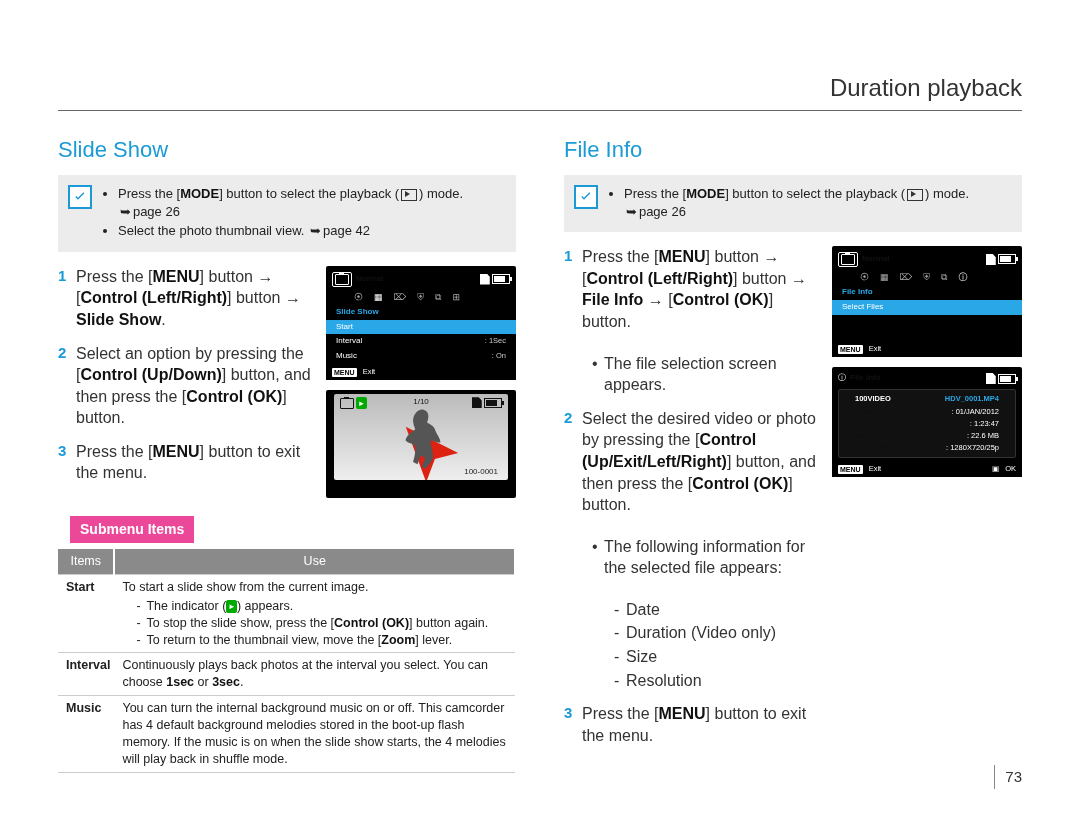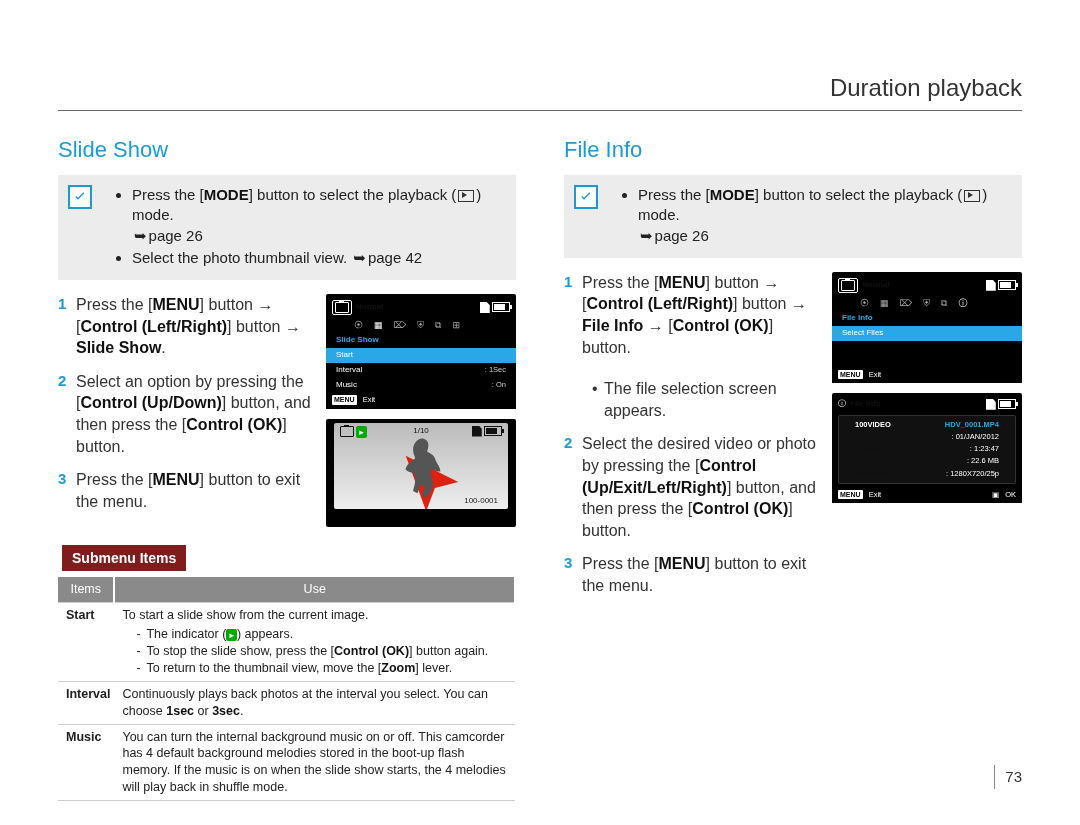--- a/index.html
+++ b/index.html
@@ -5,21 +5,21 @@
   html,body{margin:0;padding:0;background:#fff;font-family:Arial,Helvetica,sans-serif;color:#222;font-size:13px;line-height:1.35}
   .page{width:1080px;height:825px;box-sizing:border-box;padding:0 0 0 0;position:relative}
   .header{border-bottom:1px solid #666;margin:0 58px;padding-top:72px}
   .header-title{text-align:right;font-size:24px;font-weight:400;color:#333;padding-bottom:6px}
   .cols{display:flex;margin:0 58px}
   .col{flex:1;padding:18px 0 0 0}
   .col.left{padding-right:24px}
   .col.right{padding-left:24px}
   h2.section{color:#1b9ad6;font-weight:400;font-size:22px;margin:6px 0 10px 0}
   .intro{color:#333;font-size:14px;margin-bottom:14px}
-  .note-box{background:#ececec;display:flex;padding:10px 12px 10px 10px;font-size:15px;color:#222;gap:24px;margin-bottom:14px}
+  .note-box{background:#ececec;display:flex;padding:10px 12px 10px 10px;font-size:13px;color:#222;gap:10px;margin-bottom:14px}
   .note-icon{width:24px;height:24px;flex:none;border:2px solid #1b9ad6;box-sizing:border-box;display:flex;align-items:center;justify-content:center;color:#1b9ad6;font-weight:bold;background:#fff}
   .note-icon svg{width:16px;height:16px;fill:#1b9ad6}
   .note-lines ul{margin:0;padding-left:16px}
   .note-lines li{margin-bottom:2px}
   .play-icon{display:inline-block;width:14px;height:10px;border:1px solid #333;vertical-align:middle;position:relative;margin:0 2px}
   .play-icon::after{content:'';position:absolute;left:3px;top:1px;border-left:5px solid #333;border-top:3px solid transparent;border-bottom:3px solid transparent}
   .arrow{display:inline-block;padding:0 2px}
   .steps{display:flex;gap:10px;align-items:flex-start}
   .steps-text{flex:1}
   ol.steps-ol{list-style:none;margin:0;padding:0;counter-reset:st}
@@ -33,36 +33,36 @@
   .screens{display:flex;flex-direction:column;gap:10px;width:190px;flex:none}
   .lcd{background:#000;color:#fff;font-size:8px;border-radius:2px;padding:4px 0 0 0;width:190px;box-sizing:border-box}
   .lcd .topbar{display:flex;justify-content:space-between;align-items:center;padding:2px 6px 2px 6px;font-size:8px}
   .lcd .topbar .left-ic{display:flex;gap:4px;align-items:center}
   .lcd .iconrow{display:flex;gap:11px;padding:2px 8px 2px 28px;font-size:9px;color:#aaa}
   .lcd .iconrow span.on{color:#fff}
   .lcd .menu-blue{color:#2aa7e6;font-weight:bold;padding:2px 10px 2px 10px;font-size:8px}
   .lcd .menu-sel{background:#2aa7e6;color:#fff;padding:2px 10px;font-size:8px}
   .lcd .menu-row{padding:2px 10px;display:flex;justify-content:space-between;font-size:8px;color:#fff}
   .lcd .menu-row .val{color:#ccc;font-size:7.5px}
-  .lcd .ftr{background:#000;padding:3px 6px;display:flex;gap:6px;align-items:flex-start;font-size:7.5px}
+  .lcd .ftr{background:#000;padding:3px 6px;display:flex;gap:6px;align-items:flex-end;font-size:7.5px}
   .lcd .ftr .btn{background:#fff;color:#000;padding:0 2px;border-radius:1px;font-weight:bold;font-size:7px}
   .lcd-photo .body{height:86px;background:linear-gradient(#bbb,#eee);position:relative;margin:0 4px 2px 4px;border-radius:2px;overflow:hidden}
   .lcd-photo .body svg{position:absolute;left:55px;top:8px;width:70px;height:72px;fill:#555}
   .lcd-photo .cursor{position:absolute;left:8px;top:18px}
   .lcd-photo .topbar{position:absolute;left:0;right:0;top:0;padding:3px 6px;color:#111;font-size:8px}
   .lcd-photo .bottom{position:absolute;right:10px;bottom:2px;font-size:8px;color:#222}
   .lcd-photo{background:#000;width:190px;height:108px;box-sizing:border-box;border-radius:2px;padding:4px;position:relative}
   .batt{display:inline-block;width:16px;height:8px;border:1px solid currentColor;position:relative;vertical-align:middle}
   .batt::after{content:'';position:absolute;right:-3px;top:2px;width:2px;height:4px;background:currentColor}
   .batt .fill{position:absolute;left:1px;top:1px;bottom:1px;width:11px;background:currentColor}
   .sd{display:inline-block;width:10px;height:11px;background:currentColor;clip-path:polygon(0 0,70% 0,100% 30%,100% 100%,0 100%);vertical-align:middle}
   .camic{display:inline-block;width:12px;height:9px;border:1px solid currentColor;position:relative;vertical-align:middle;border-radius:1px}
   .camic::before{content:'';position:absolute;left:3px;top:-2px;width:5px;height:2px;background:currentColor}
   
-  h3.sub{background:#7f1d1d;color:#fff;display:inline-block;padding:4px 10px;font-weight:600;font-size:14px;margin:18px 0 6px 4px}
+  h3.sub{background:#ec4899;color:#fff;display:inline-block;padding:4px 10px;font-weight:600;font-size:14px;margin:18px 0 6px 12px}
   table.submenu{border-collapse:collapse;width:100%;font-size:12.5px}
   table.submenu th{background:#8a8a8a;color:#fff;font-weight:400;padding:4px 8px;text-align:center;border-right:2px solid #fff}
   table.submenu td{padding:4px 8px;border-top:1px solid #ccc;vertical-align:top}
   table.submenu td:first-child{font-weight:bold;white-space:nowrap;text-align:left;padding-right:4px}
   table.submenu tr:last-child td{border-bottom:1px solid #ccc}
   table.submenu ul{margin:2px 0 0 0;padding-left:14px;list-style:none}
   table.submenu ul li{position:relative;padding-left:10px}
   table.submenu ul li::before{content:'-';position:absolute;left:0}
   .indic{display:inline-block;background:#0a0;color:#fff;border-radius:2px;font-size:9px;padding:0 3px;vertical-align:middle}
   .pagenum{position:absolute;right:58px;bottom:36px;font-size:15px;color:#333;border-left:1px solid #888;padding:2px 0 2px 10px}
@@ -224,20 +224,30 @@
             <li>
               <span>Press the [</span><b>MENU</b><span>] button </span><span>→</span>
               <span> [</span><b>Control (Left/Right)</b><span>] button </span><span>→ </span>
               <b>File Info</b><span> </span><span>→</span><span> [</span><b>Control (OK)</b><span>] button.</span>
               <ul>
                   <li>The file selection screen appears.</li>
                 </ul>
             </li>
             <li>
               <span>Select the desired video or photo by pressing the [</span><b>Control (Up/Exit/Left/Right)</b><span>] button, and then press the [</span><b>Control (OK)</b><span>] button.</span>
+              <ul>
+                <li><span>The following information for the selected file appears:</span>
+                  <ul>
+                    <li>Date</li>
+                    <li>Duration (Video only)</li>
+                    <li>Size</li>
+                    <li>Resolution</li>
+                  </ul>
+                </li>
+              </ul>
             </li>
             <li>
               <span>Press the [</span><b>MENU</b><span>] button to exit the menu.</span>
             </li>
           </ol>
         </div>
         <div class="screens">
           <div class="lcd">
             <div class="topbar">
               <span class="left-ic">

